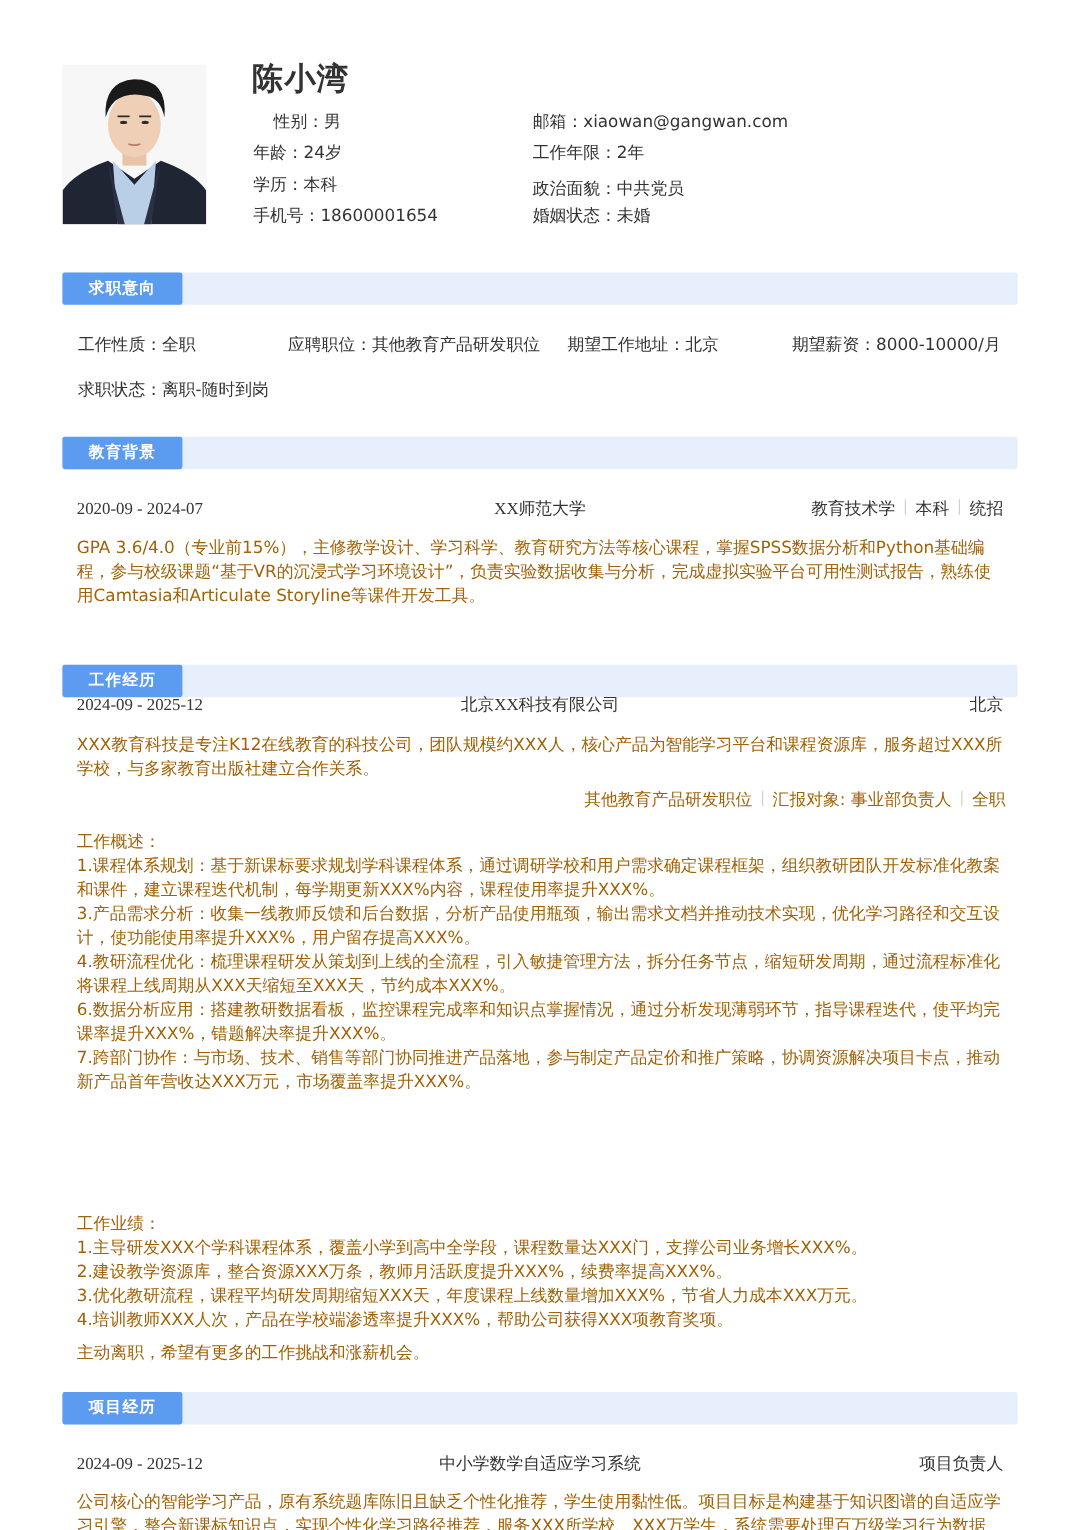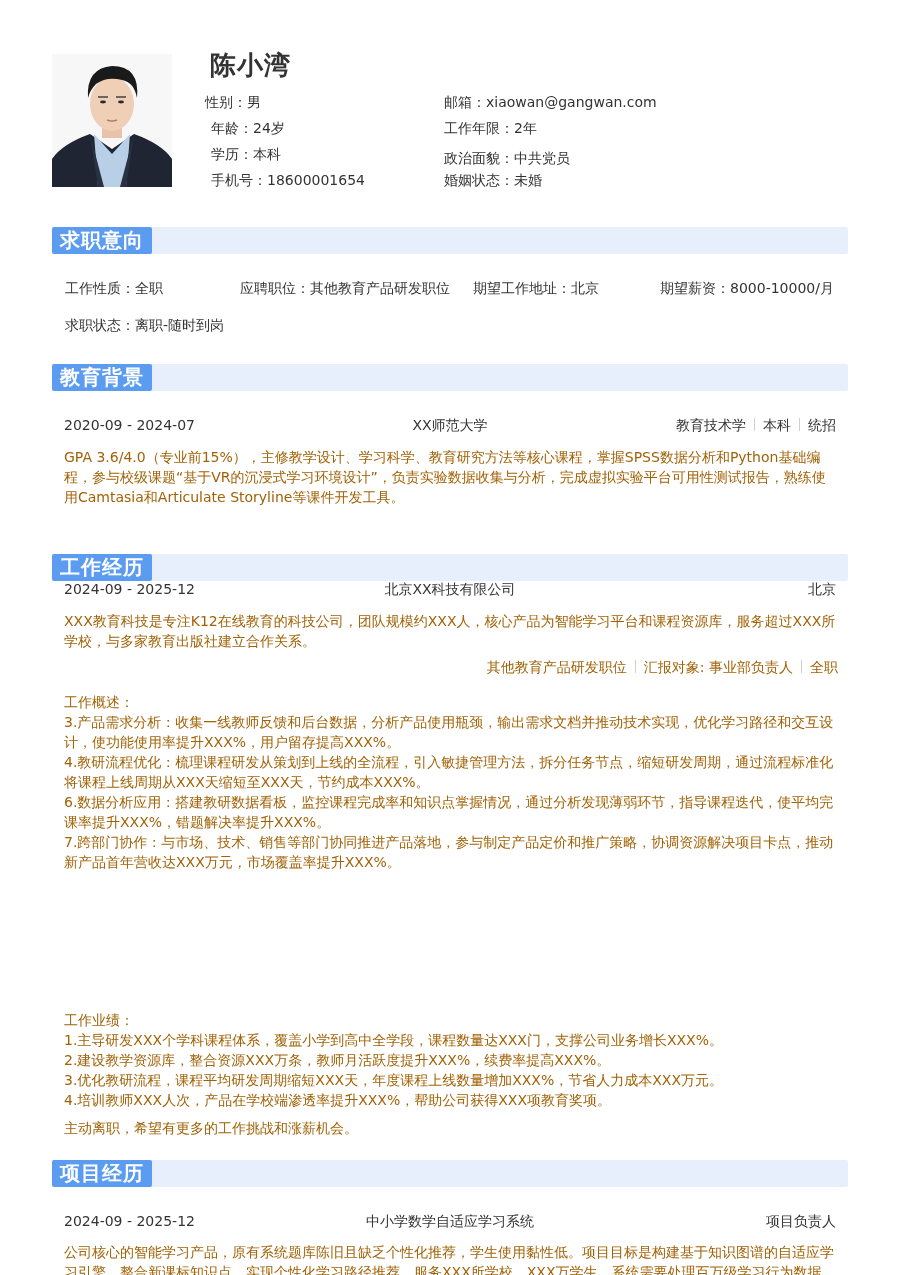--- a/index.html
+++ b/index.html
@@ -7,23 +7,23 @@
     body { font-family: "DejaVu Sans", "Liberation Sans", sans-serif; color: #333333; font-size: 14px; position: relative; }
 
     .photo { position: absolute; left: 52px; top: 54px; width: 120px; height: 133px; overflow: hidden; background: #f4f4f4; }
     .photo svg { width: 120px; height: 133px; display: block; }
 
     .name { position: absolute; left: 210px; top: 48px; font-size: 26px; font-weight: bold; color: #333; letter-spacing: 1px; }
     .info-row { position: absolute; font-size: 14px; color: #333; white-space: nowrap; height: 20px; line-height: 20px; }
     .info-row .lbl { color: #333; }
 
     .section-head { position: absolute; left: 52px; width: 796px; height: 27px; background: #e6effb; border-radius: 2px; }
-    .section-head .tag { position: absolute; left: 0; top: 0; height: 27px; width: 100px; background: #5b9cf0; color: #ffffff; font-weight: bold; font-size: 20px; line-height: 27px; text-align: center; border-radius: 2px; letter-spacing: 1px; }
+    .section-head .tag { position: absolute; left: 0; top: 0; height: 27px; width: 100px; background: #5b9cf0; color: #ffffff; font-weight: bold; font-size: 13px; line-height: 27px; text-align: center; border-radius: 2px; letter-spacing: 1px; }
 
-    .row3 { position: absolute; left: 64px; width: 772px; height: 20px; line-height: 20px; font-size: 14px; color: #333; }
+    .row3 { position: absolute; left: 64px; width: 772px; height: 20px; line-height: 20px; font-size: 14px; color: #333; font-family: Liberation Serif, serif; }
     .row3 .l { position: absolute; left: 0; }
     .row3 .c { position: absolute; left: 0; right: 0; text-align: center; }
     .row3 .r { position: absolute; right: 0; }
     .sep { display: inline-block; width: 1px; height: 13px; background: #d0d0d0; margin: 0 8px; vertical-align: -1px; }
 
     .para { position: absolute; left: 64px; width: 774px; font-size: 14px; line-height: 20px; color: #a16207; }
     .para div { white-space: normal; }
 
     .intent-item { position: absolute; font-size: 14px; line-height: 20px; white-space: nowrap; }
   </style>
@@ -49,21 +49,21 @@
     <ellipse cx="51" cy="48" rx="3" ry="1.4" fill="#2a2a2a"></ellipse>
     <ellipse cx="69" cy="48" rx="3" ry="1.4" fill="#2a2a2a"></ellipse>
     <path d="M46 43 L56 43" stroke="#2a2a2a" stroke-width="1.3"></path>
     <path d="M64 43 L74 43" stroke="#2a2a2a" stroke-width="1.3"></path>
     <path d="M55 66 Q60 68 65 66" stroke="#b87b6e" stroke-width="1.4" fill="none"></path>
   </svg>
 </div>
 
 <div class="name">陈小湾</div>
 
-<div class="info-row" style="left:205px;top:92px;text-align:center;">
+<div class="info-row" style="left:228px;top:92px;text-align:center;">
   <span class="lbl">性别：</span><span>男</span>
 </div>
 <div class="info-row" style="left:211px;top:118px;">
   <span class="lbl">年龄：</span><span>24岁</span>
 </div>
 <div class="info-row" style="left:211px;top:144px;">
   <span class="lbl">学历：</span><span>本科</span>
 </div>
 <div class="info-row" style="left:211px;top:170px;">
   <span class="lbl">手机号：</span><span>18600001654</span>
@@ -124,20 +124,21 @@
   <span class="r">北京</span>
 </div>
 <div class="para" style="top:611px;">
   <div>XXX教育科技是专注K12在线教育的科技公司，团队规模约XXX人，核心产品为智能学习平台和课程资源库，服务超过XXX所学校，与多家教育出版社建立合作关系。</div>
 </div>
 <div class="para" style="top:657px;text-align:right;">
   <span>其他教育产品研发职位</span><span class="sep"></span><span>汇报对象: 事业部负责人</span><span class="sep"></span><span>全职</span>
 </div>
 <div class="para" style="top:692px;">
   <div>工作概述：</div>
+  <div>1.课程体系规划：基于新课标要求规划学科课程体系，通过调研学校和用户需求确定课程框架，组织教研团队开发标准化教案和课件，建立课程迭代机制，每学期更新XXX%内容，课程使用率提升XXX%。</div>
   <div>3.产品需求分析：收集一线教师反馈和后台数据，分析产品使用瓶颈，输出需求文档并推动技术实现，优化学习路径和交互设计，使功能使用率提升XXX%，用户留存提高XXX%。</div>
   <div>4.教研流程优化：梳理课程研发从策划到上线的全流程，引入敏捷管理方法，拆分任务节点，缩短研发周期，通过流程标准化将课程上线周期从XXX天缩短至XXX天，节约成本XXX%。</div>
   <div>6.数据分析应用：搭建教研数据看板，监控课程完成率和知识点掌握情况，通过分析发现薄弱环节，指导课程迭代，使平均完课率提升XXX%，错题解决率提升XXX%。</div>
   <div>7.跨部门协作：与市场、技术、销售等部门协同推进产品落地，参与制定产品定价和推广策略，协调资源解决项目卡点，推动新产品首年营收达XXX万元，市场覆盖率提升XXX%。</div>
 </div>
 <div class="para" style="top:1010px;">
   <div>工作业绩：</div>
   <div>1.主导研发XXX个学科课程体系，覆盖小学到高中全学段，课程数量达XXX门，支撑公司业务增长XXX%。</div>
   <div>2.建设教学资源库，整合资源XXX万条，教师月活跃度提升XXX%，续费率提高XXX%。</div>
   <div>3.优化教研流程，课程平均研发周期缩短XXX天，年度课程上线数量增加XXX%，节省人力成本XXX万元。</div>

